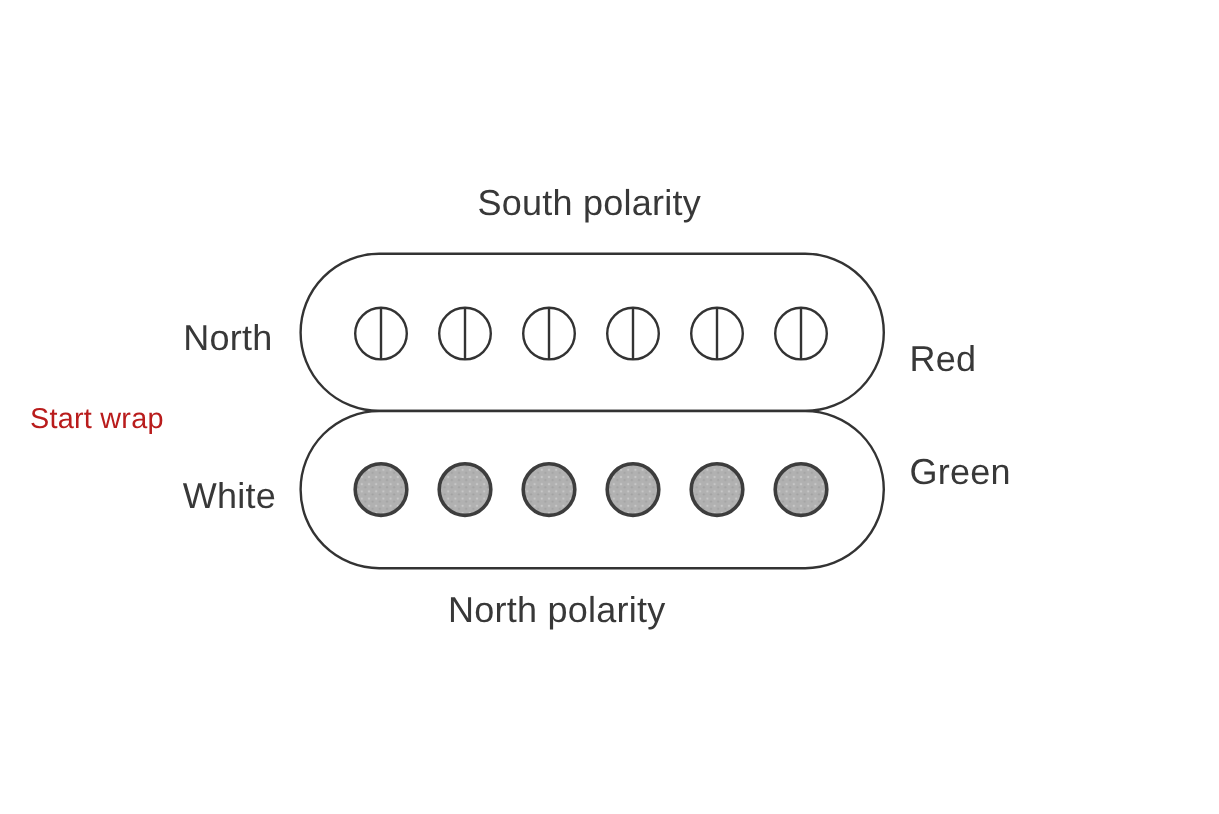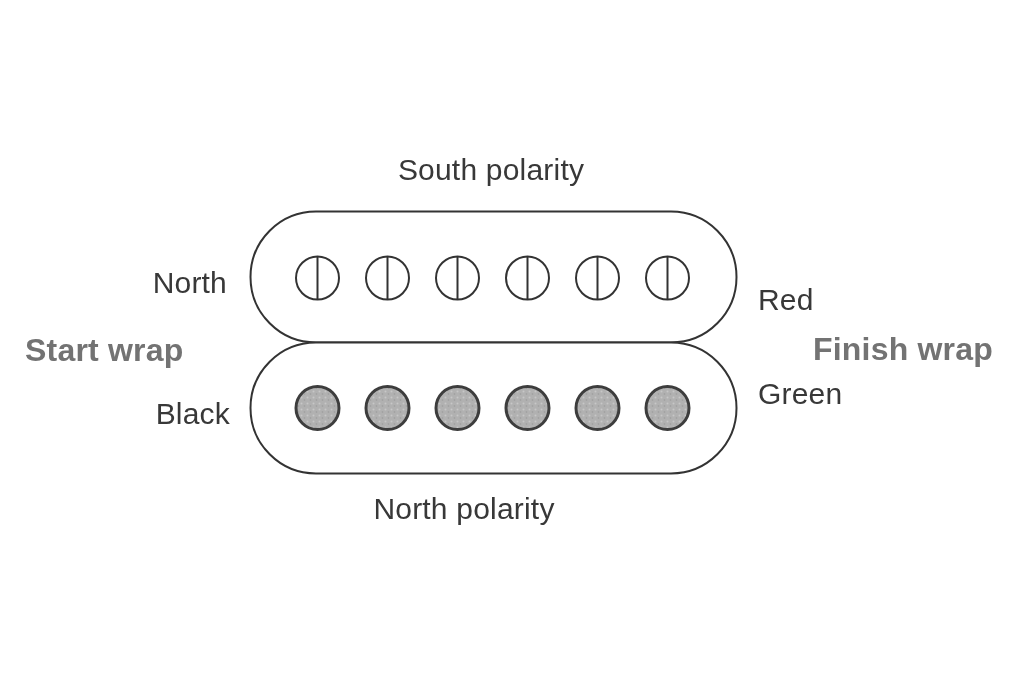--- a/index.html
+++ b/index.html
@@ -24,23 +24,23 @@
     position: absolute;
     white-space: nowrap;
     color: #383838;
     font-size: 30px;
     font-weight: 400;
     letter-spacing: 0.2px;
   }
   .lbl.center { transform: translate(-50%, -50%); }
   .lbl.vmid { transform: translateY(-50%); }
   .lbl.bold {
-    font-weight: 700;
-    color: #737373;
-    font-size: 32px;
+    font-weight: 400;
+    color: #b91c1c;
+    font-size: 24px;
   }
 </style>
 </head>
 <body>
 
 <div id="stage">
 
   <svg id="pickup-svg" width="1016" height="678" viewBox="0 0 1016 678">
     <defs>
       <pattern id="stipple" width="6" height="6" patternUnits="userSpaceOnUse">
@@ -74,21 +74,20 @@
   </svg>
 
   <div class="lbl center" style="left:491px; top:170px;">South polarity</div>
 
   <div class="lbl vmid" style="right:789px; top:283px;">North</div>
 
   <div class="lbl vmid" style="left:758px; top:282px;margin-top:18px;">Red</div>
 
   <div class="lbl bold vmid" style="left:25px; top:350px;">Start wrap</div>
 
-  <div class="lbl bold vmid" style="right:23px; top:349px;">Finish wrap</div>
 
-  <div class="lbl vmid" style="right:786px; top:414px;">Black</div>
+  <div class="lbl vmid" style="right:786px; top:414px;">White</div>
 
   <div class="lbl vmid" style="left:758px; top:394px;">Green</div>
 
   <div class="lbl center" style="left:464px; top:509px;">North polarity</div>
 
 </div>
 
 </body></html>

